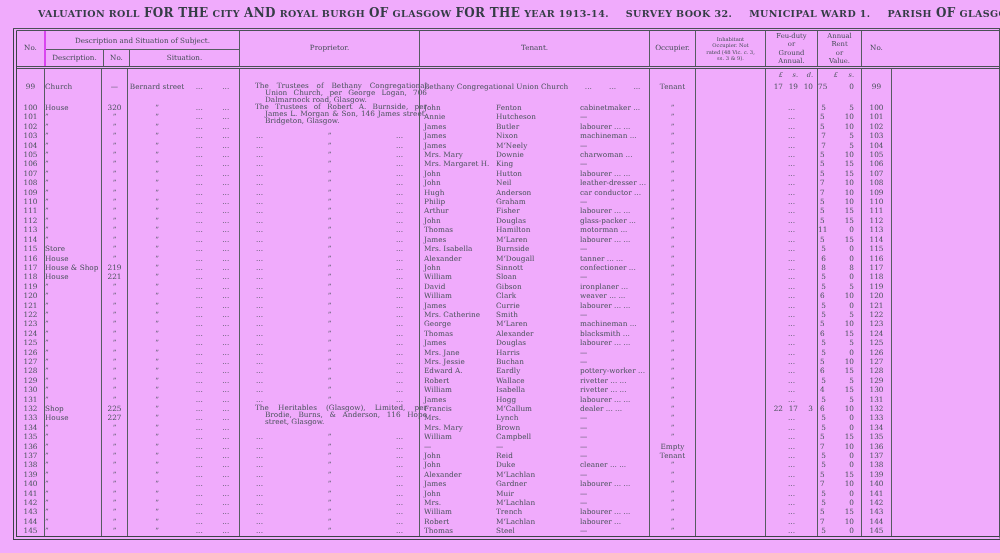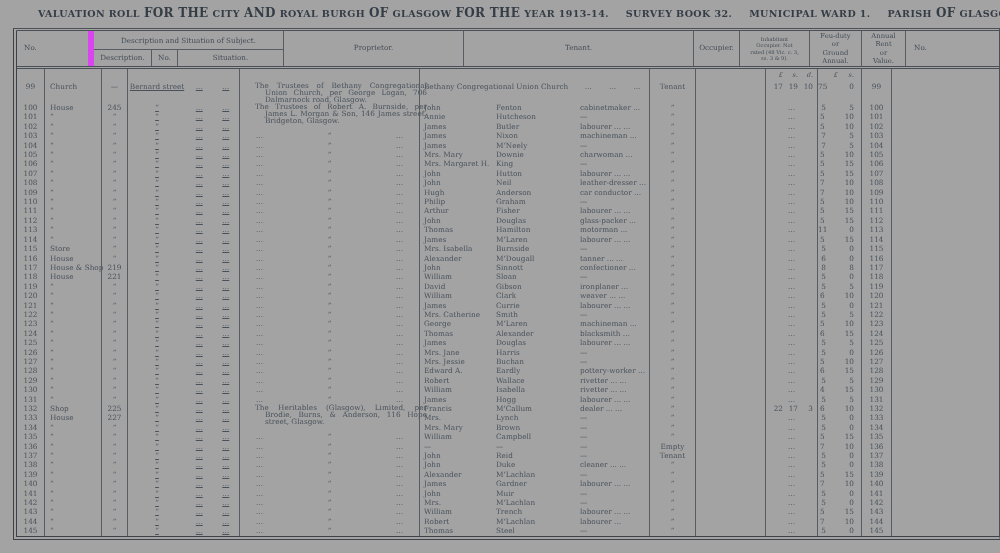--- a/index.html
+++ b/index.html
@@ -1,37 +1,37 @@
 <!DOCTYPE html>
 <html><head>
 <meta charset="utf-8">
 <style>
   html,body{margin:0;padding:0;}
-  .page{position:relative;width:1000px;height:553px;background:#a3a3a3;
+  .page{position:relative;width:1000px;height:553px;background:#f0abfc;
     font-family:"DejaVu Serif","Liberation Serif",serif;color:#49525b;overflow:hidden;}
   
   .titleline{position:absolute;top:6px;left:38px;right:12px;display:flex;
     align-items:baseline;color:#343c45;white-space:nowrap;}
   .titleline span{margin-right:4px;}
   .tlg{font-size:9.5px;letter-spacing:.4px;font-weight:bold;}
   .tsm{font-size:12px;letter-spacing:.3px;font-weight:bold;}
   .tgap{margin-left:13px;}
   
   .vtable{position:absolute;left:13px;top:28px;width:982px;
     border-top:3px double #4a5056;border-right:1.5px solid #4a5056;
     border-bottom:4px double #3c4247;border-left:4px double #3c4247;
     box-sizing:content-box;}
   .vtable *{box-sizing:border-box;}
   
   .thead{display:flex;height:38px;border-bottom:3px double #4a5056;
     font-size:7.2px;color:#434c55;}
   .hc{border-left:1px solid #565c61;display:flex;align-items:center;
     justify-content:center;text-align:center;line-height:1.2;padding:1px 10px;}
   .hc.first{border-left:none;}
-  .hgroup{border-left:6px solid #d946ef;display:flex;flex-direction:column;margin-left:44px;}
+  .hgroup{border-left:2px solid #d946ef;display:flex;flex-direction:column;}
   .hgtitle{height:19px;border-bottom:1px solid #565c61;display:flex;
     align-items:center;justify-content:center;}
   .hgrow{display:flex;flex:1;}
   .hgrow .hc:first-child{border-left:none;}
   .hc.tiny{font-size:5.2px;}
   .hc.small{font-size:6.8px;}
   
   .w0{width:27px;}.w1{width:57px;}.w2{width:26px;}.w3{width:112px;}
   .w4{width:180px;}.w5{width:230px;}.w6{width:46px;}.w7{width:70px;}
   .w8{width:52px;}.w9{width:44px;}.w10{width:30px;}.w11{flex:1;}
@@ -39,23 +39,23 @@
   .currow{display:flex;height:12px;font-size:6.6px;font-style:italic;color:#4a535c;}
   .currow .c{height:12px;line-height:12px;}
   
   .row{display:flex;height:9.42px;font-size:7.3px;align-items:flex-start;}
   .row.tall{height:22px;}
   .c{border-left:1px solid #565c61;height:9.42px;line-height:9.42px;
     white-space:nowrap;overflow:visible;}
   .row.tall .c{height:22px;line-height:9.5px;padding-top:1px;}
   .c.first{border-left:none;}
   .ctr{text-align:center;}
-  .cdesc{padding-left:5px;}
+  .cdesc{}
   
-  .sitcell{display:flex;text-decoration:underline;}
+  .sitcell{display:flex;}
   .sitmain{width:58px;text-align:center;font-style:normal;}
   .sitcell .dots{flex:1;text-align:center;font-style:normal;}
   
   .ptext{margin-left:15px;width:172px;line-height:7.15px;text-align:justify;
     padding-left:10px;text-indent:-10px;white-space:normal;font-size:7.3px;}
   .pd{display:flex;justify-content:space-between;padding:0 16px 0 16px;}
   .pd i{font-style:normal;}
   
   .tencell{display:flex;padding-left:4px;justify-content:flex-end;}
   .tencell i{font-style:normal;}
@@ -173,21 +173,21 @@
     <span class="c w9 rentcell">
             <i class="num">75</i>
             <i class="num">0</i>
           </span>
     <span class="c w10 ctr">99</span>
     <span class="c w11"></span>
   </div>
         <div class="row">
     <span class="c first w0 ctr">100</span>
     <span class="c w1 cdesc">House</span>
-    <span class="c w2 ctr">245</span>
+    <span class="c w2 ctr">320</span>
     <span class="c w3 sitcell">
             <i class="sitmain">”</i>
             <i class="dots">...</i>
             <i class="dots">...</i>
           </span>
     <span class="c w4">
             <div class="ptext">The Trustees of Robert A. Burnside, per James L. Morgan &amp; Son, 146 James street, Bridgeton, Glasgow.</div>
           </span>
     <span class="c w5 tencell">
             <i class="tf">John</i>

